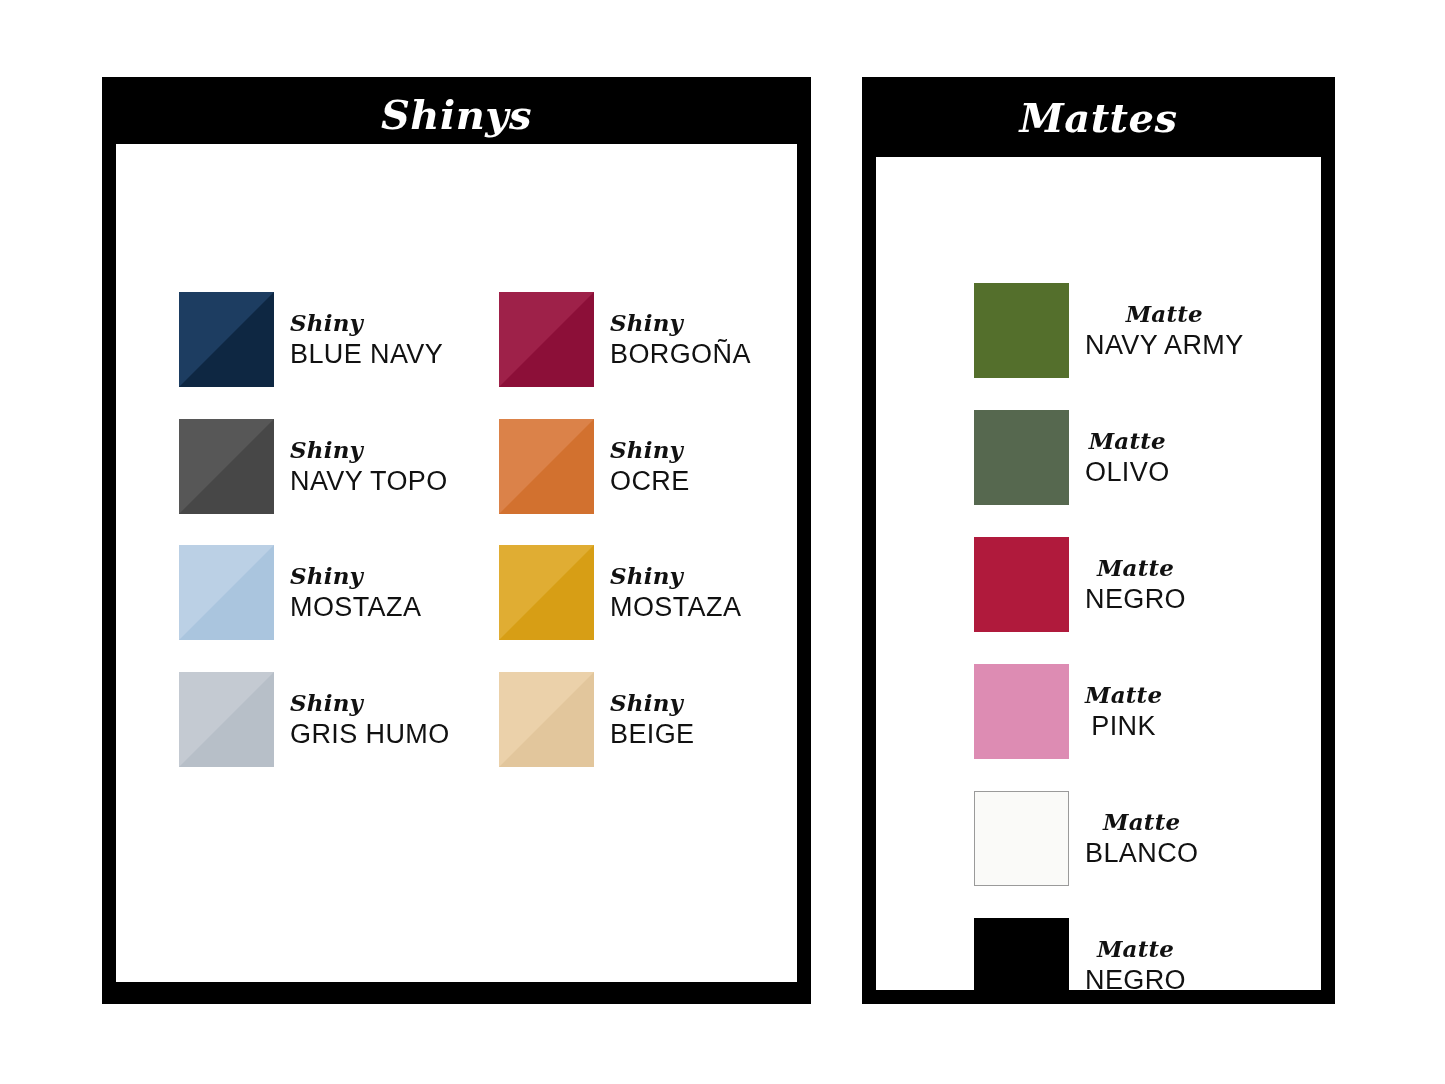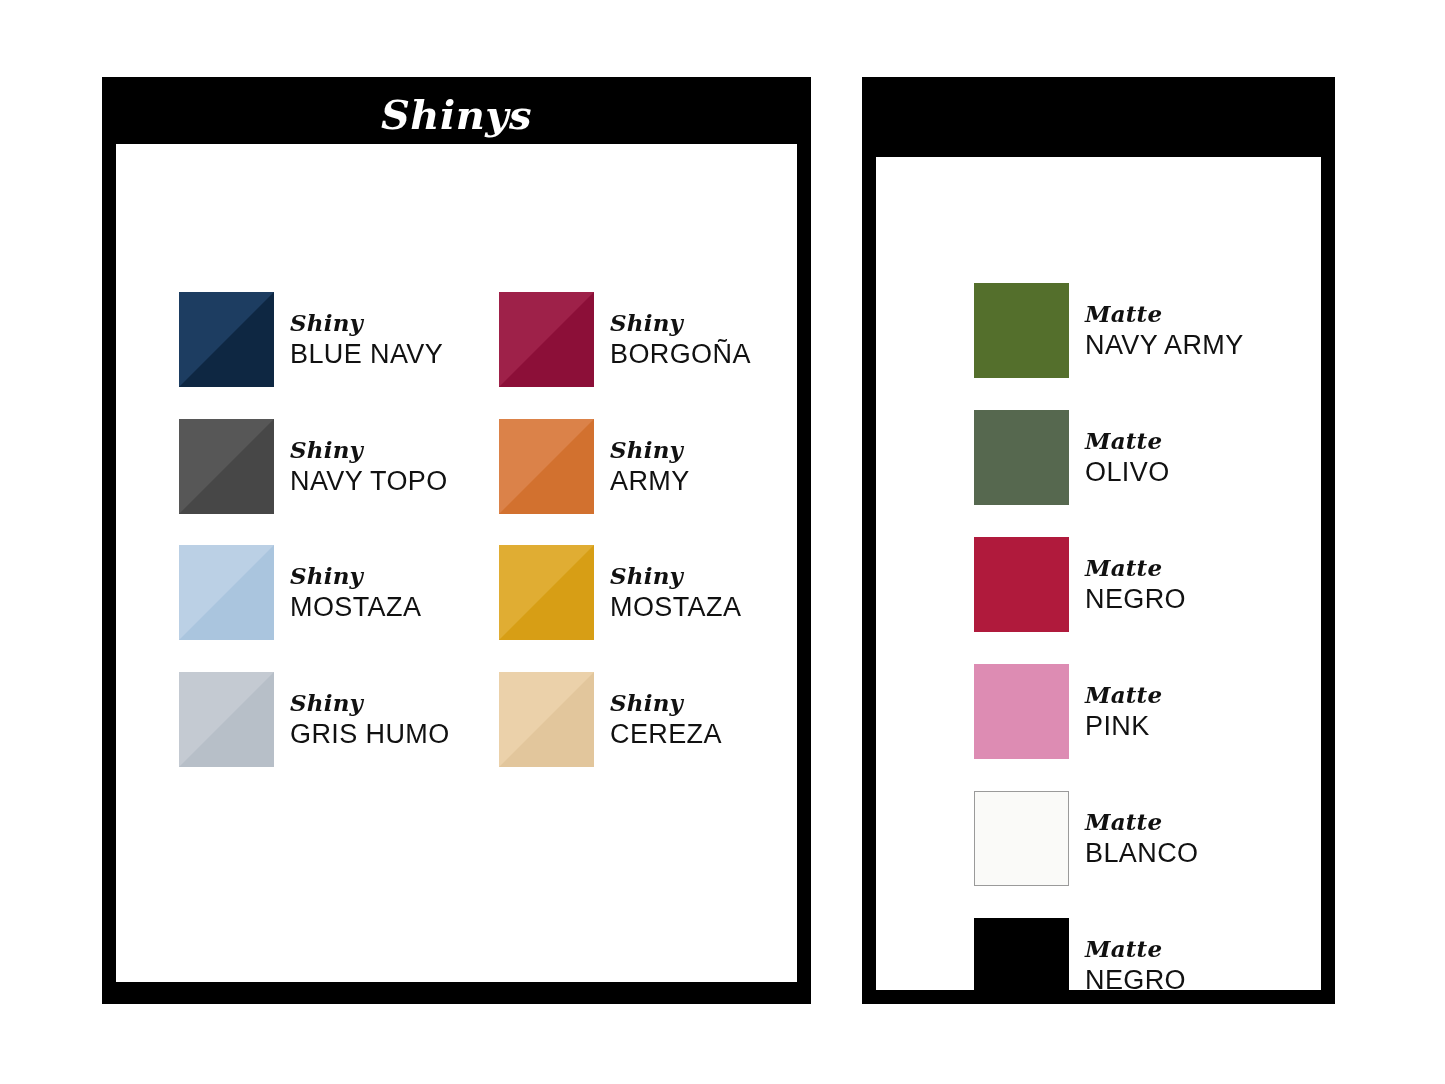--- a/index.html
+++ b/index.html
@@ -74,20 +74,21 @@
     left: 14px;
     top: 67px;
     width: 681px;
     height: 838px;
   }
   .panel-mattes .panel-body {
     left: 14px;
     top: 80px;
     width: 445px;
     height: 833px;
+    text-align: center;
   }
 
   
   .swatch-grid {
     position: absolute;
     left: 0; top: 0;
     width: 100%;
     height: 100%;
   }
 
@@ -175,21 +176,21 @@
               <span class="swatch-finish">Shiny</span>
               <span class="swatch-name">NAVY TOPO</span>
             </div>
           </div>
           <div class="swatch-item" style="left: 383px; top: 275px;">
             <div class="swatch-chip glossy" style="background: rgb(210, 113, 47); --hl: #db8249;">
               <div style="position: absolute; inset: 0px; background: rgb(219, 130, 73); clip-path: polygon(0px 0px, 100% 0px, 0px 100%);"></div>
             </div>
             <div class="swatch-text">
               <span class="swatch-finish">Shiny</span>
-              <span class="swatch-name">ARMY</span>
+              <span class="swatch-name">OCRE</span>
             </div>
           </div>
           <div class="swatch-item" style="left: 63px; top: 401px;">
             <div class="swatch-chip glossy" style="background: rgb(170, 197, 222); --hl: #bbd0e5;">
               <div style="position: absolute; inset: 0px; background: rgb(187, 208, 229); clip-path: polygon(0px 0px, 100% 0px, 0px 100%);"></div>
             </div>
             <div class="swatch-text">
               <span class="swatch-finish">Shiny</span>
               <span class="swatch-name">MOSTAZA</span>
             </div>
@@ -211,28 +212,29 @@
               <span class="swatch-finish">Shiny</span>
               <span class="swatch-name">GRIS HUMO</span>
             </div>
           </div>
           <div class="swatch-item" style="left: 383px; top: 528px;">
             <div class="swatch-chip glossy" style="background: rgb(226, 198, 156); --hl: #ebd1aa;">
               <div style="position: absolute; inset: 0px; background: rgb(235, 209, 170); clip-path: polygon(0px 0px, 100% 0px, 0px 100%);"></div>
             </div>
             <div class="swatch-text">
               <span class="swatch-finish">Shiny</span>
-              <span class="swatch-name">CEREZA</span>
+              <span class="swatch-name">BEIGE</span>
             </div>
           </div>
         </div>
     </div>
   </div>
 
   <div class="panel panel-mattes">
+    <div class="panel-title">Mattes</div>
     <div class="panel-body">
       <div class="swatch-grid" id="grid-mattes">
           <div class="swatch-item" style="left: 98px; top: 126px;">
             <div class="swatch-chip" style="background: rgb(84, 111, 44);"></div>
             <div class="swatch-text">
               <span class="swatch-finish">Matte</span>
               <span class="swatch-name">NAVY ARMY</span>
             </div>
           </div>
           <div class="swatch-item" style="left: 98px; top: 253px;">

